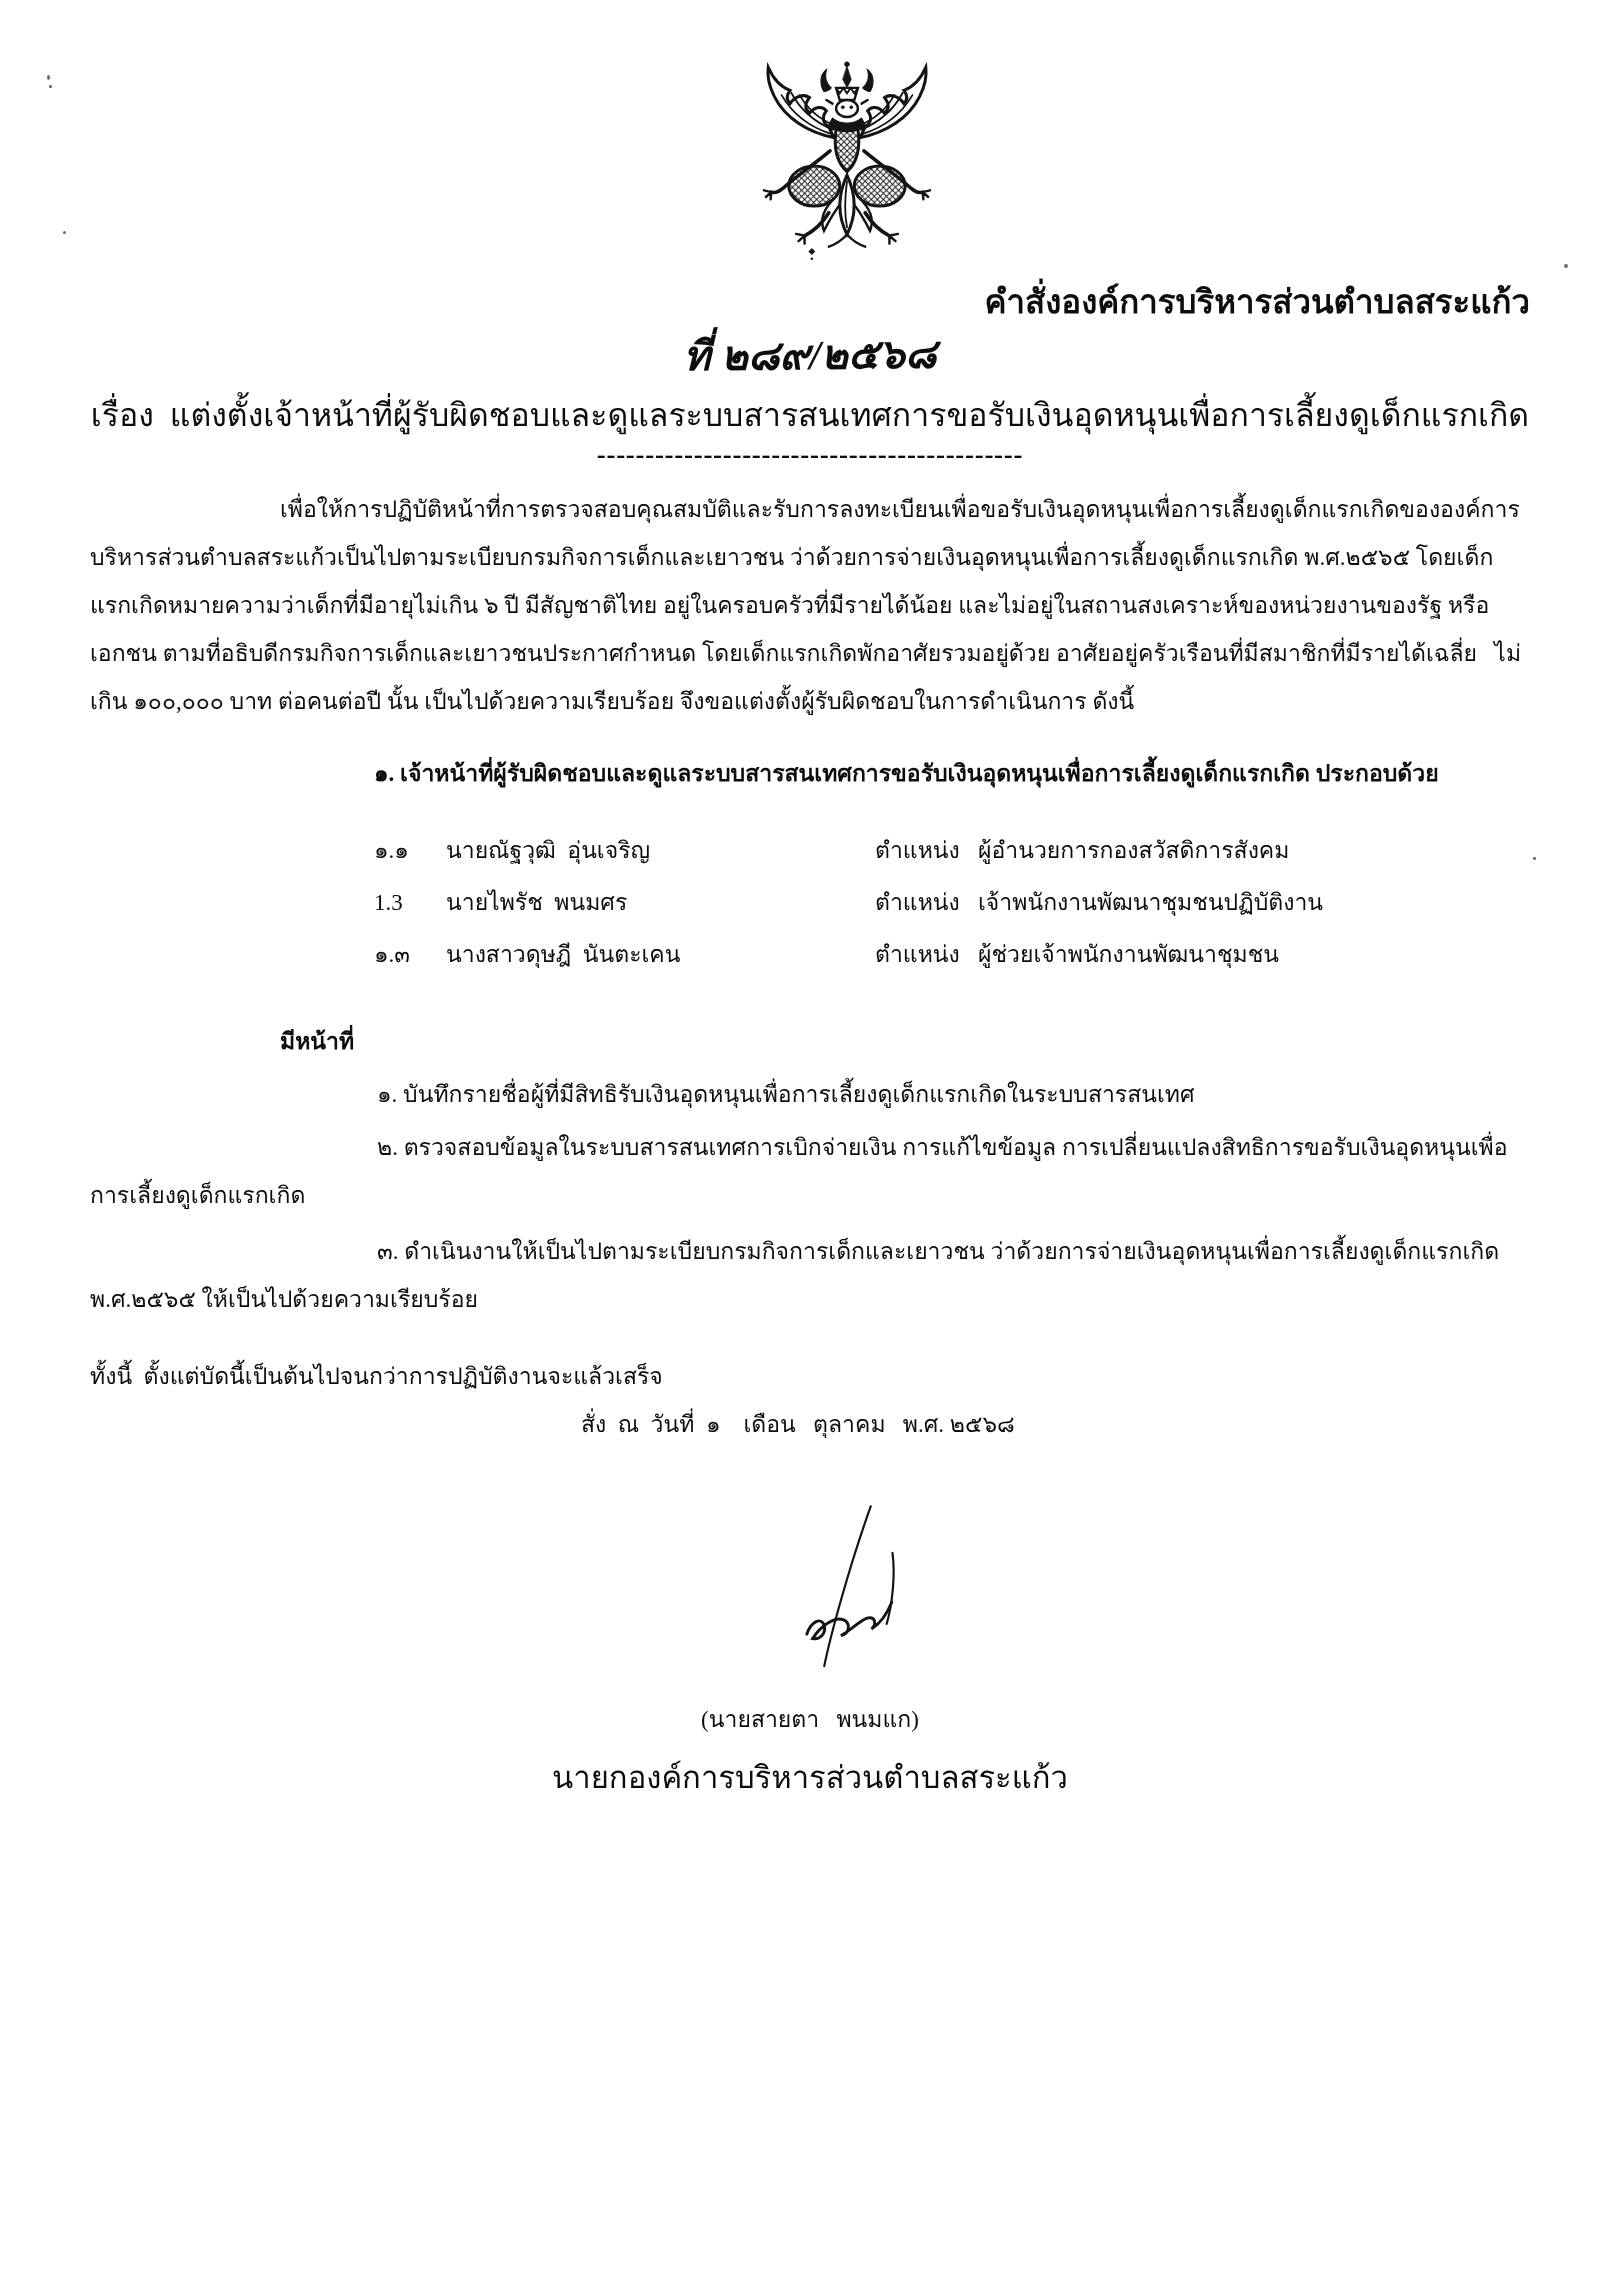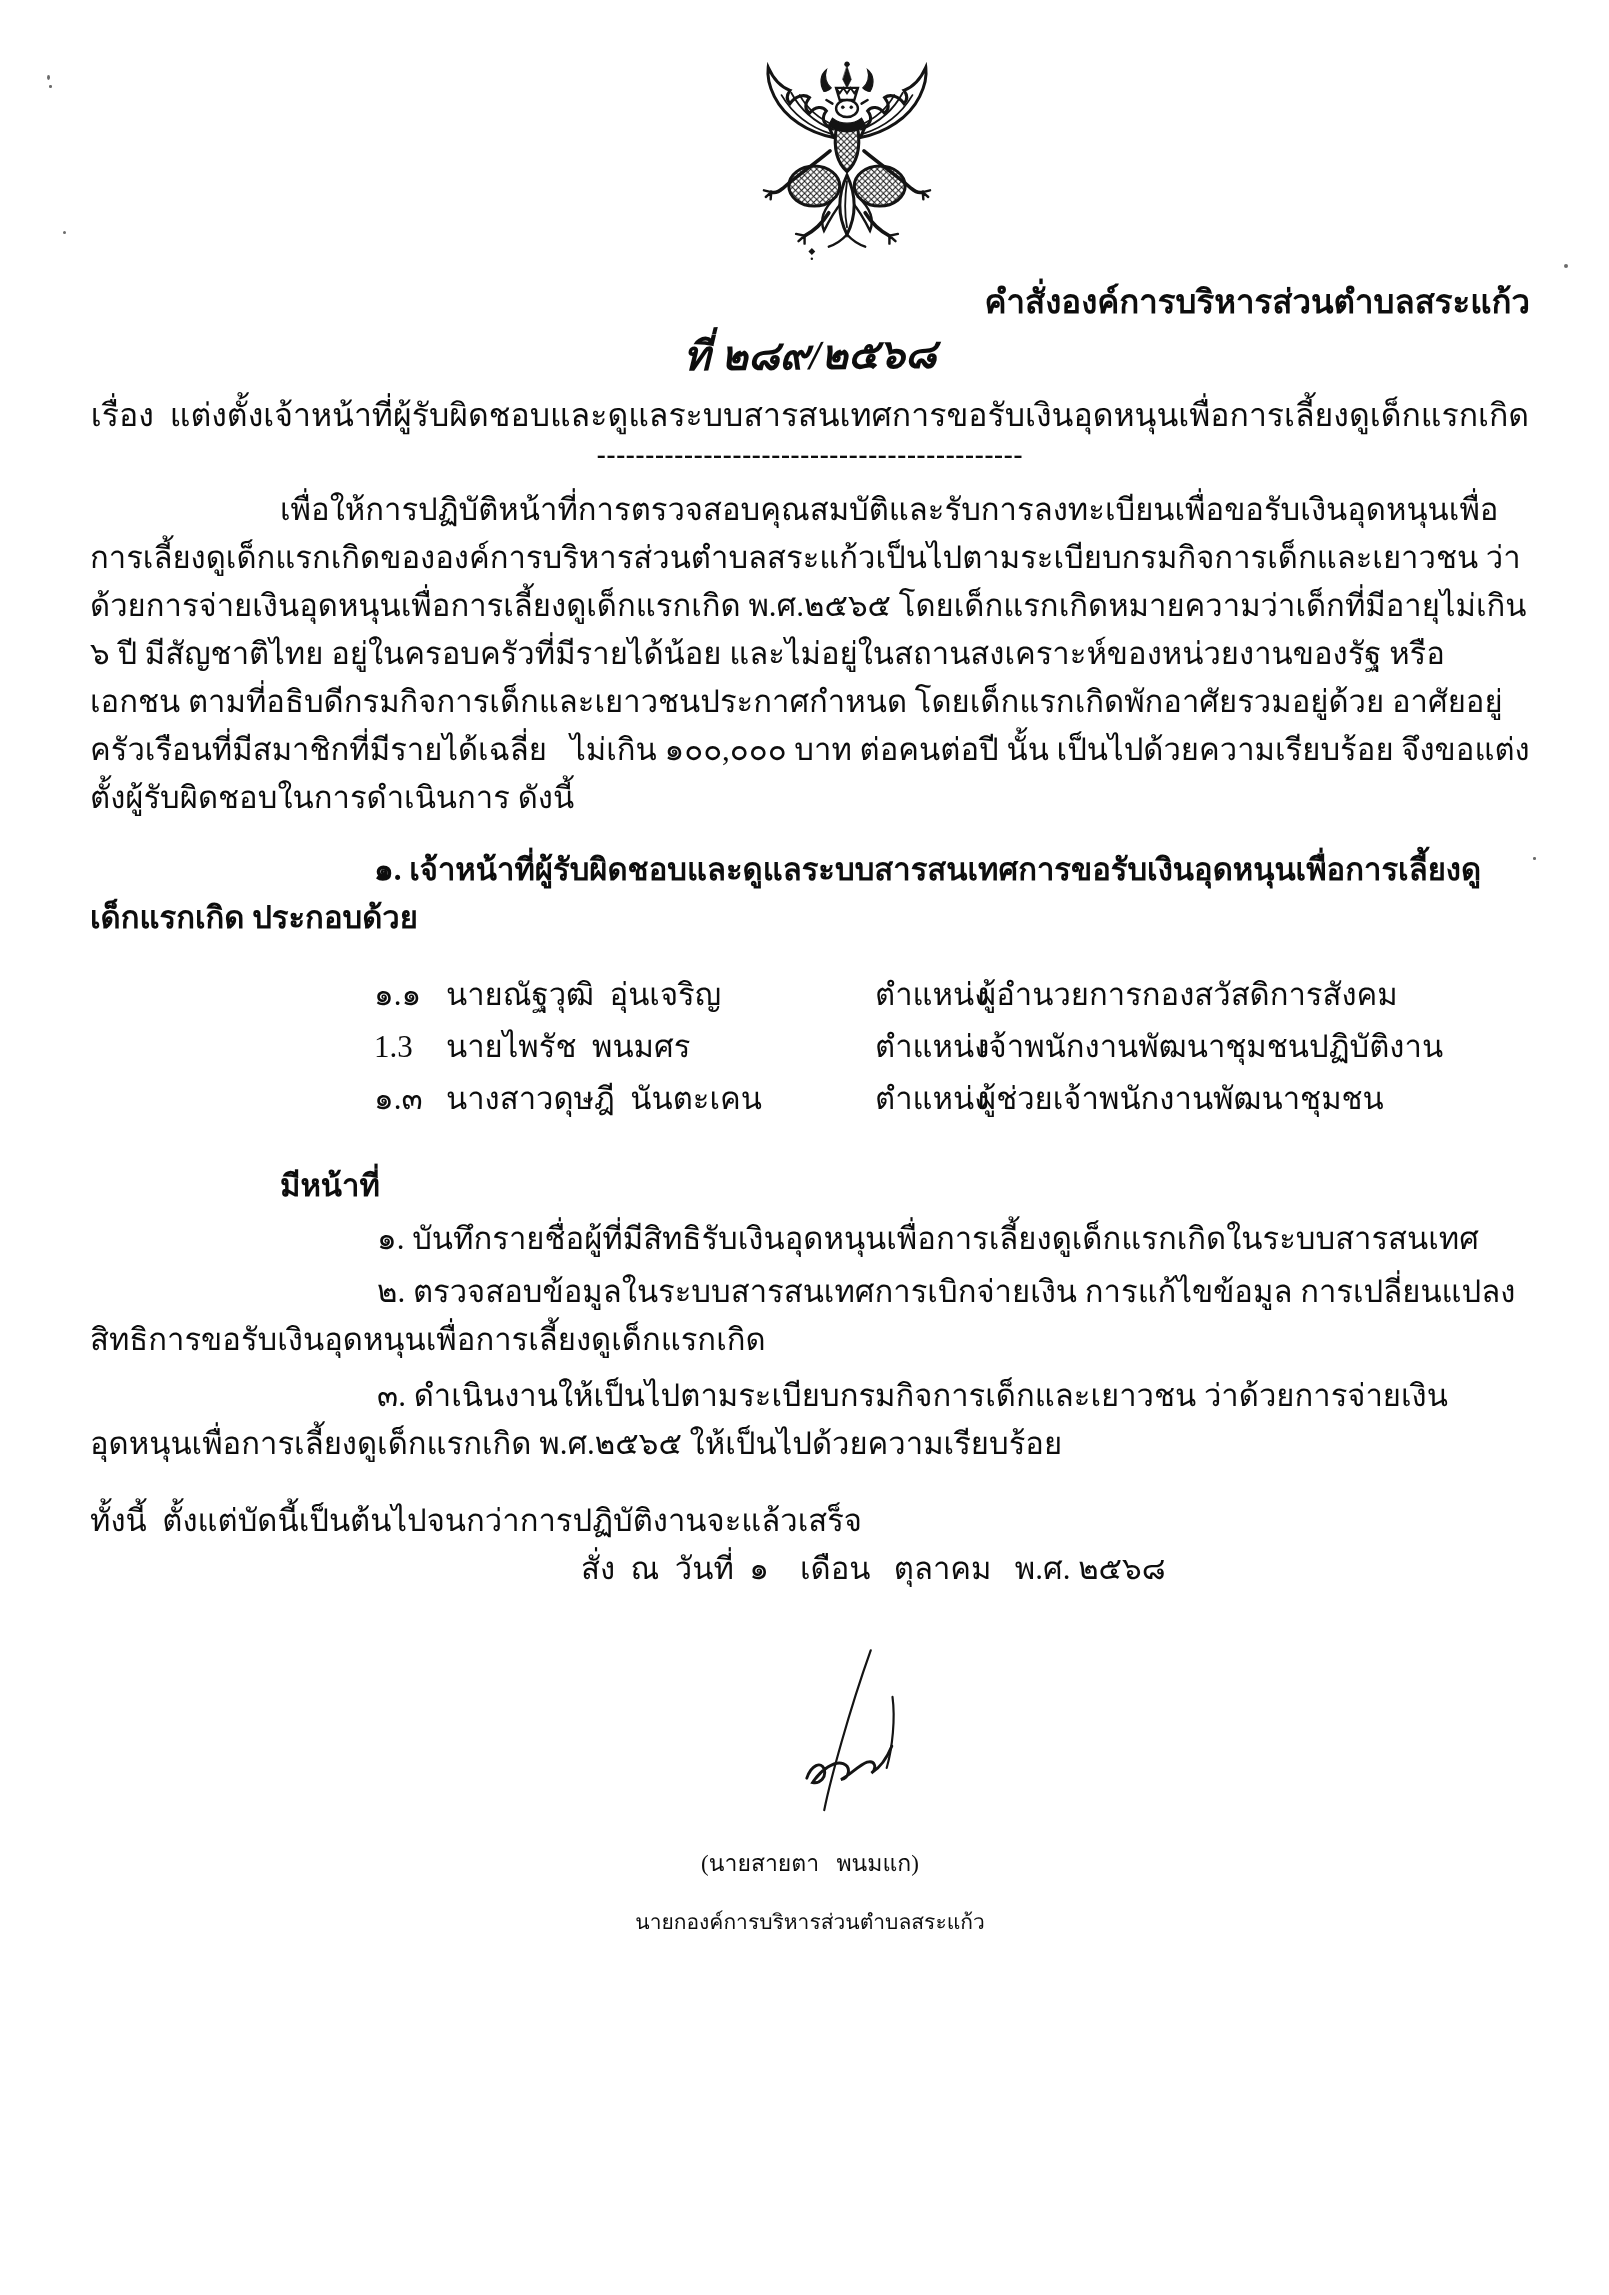--- a/index.html
+++ b/index.html
@@ -24,38 +24,38 @@
     text-align:center;font-size:41px;line-height:57px;margin-top:1.3px;
     font-style:italic;font-weight:bold;transform:rotate(-0.6deg);
   }
   .subject{
     text-align:center;font-size:32px;line-height:43px;margin-top:9.3px;
   }
   .divider{
     text-align:center;font-size:27px;line-height:24px;margin-top:5.3px;
     font-weight:bold;letter-spacing:0.7px;
   }
-  .bodytext{font-size:31px;line-height:48px;font-family:Liberation Serif, serif;}
+  .bodytext{font-size:23px;line-height:48px;font-family:Liberation Serif, serif;}
   .para-preamble{margin-top:20px;text-indent:190px;}
   .heading-bold{margin-top:24px;text-indent:284px;font-weight:bold;}
   .officers{margin-top:27px;margin-left:284px;}
   .officer-row{display:flex;line-height:52px;}
   .o-no{width:72px;flex:none;}
   .o-name{width:429px;flex:none;}
   .o-label{width:103px;flex:none;}
   .o-pos{flex:1;}
   .duty-head{margin-top:37px;margin-left:190px;font-weight:bold;}
   .duty{margin-top:5.3px;text-indent:287px;}
   .duty3{margin-top:8px;}
   .effective{margin-top:29px;}
   .order-date{margin-left:491px;}
   .sig-block{margin-top:53px;text-align:center;}
   .sig-ink{display:block;margin:0 auto;transform:translateX(52px);}
   .signer-name{font-size:23px;line-height:48px;margin-top:27px;}
-  .signer-pos{font-size:21px;line-height:48px;margin-top:9.3px;}
+  .signer-pos{font-size:31px;line-height:48px;margin-top:9.3px;}
   .speck{position:absolute;background:#3a3a3a;border-radius:50%;opacity:.75;}
   .sp1{left:47px;top:75px;width:3.3px;height:5.3px;}
   .sp2{left:49px;top:85px;width:2.7px;height:2.7px;}
   .sp3{left:63px;top:231px;width:3.3px;height:3.3px;}
   .sp4{left:1564px;top:264px;width:4px;height:4px;}
   .sp5{left:1533px;top:857px;width:2.7px;height:2.7px;}
 </style>
 </head>
 <body>
 

